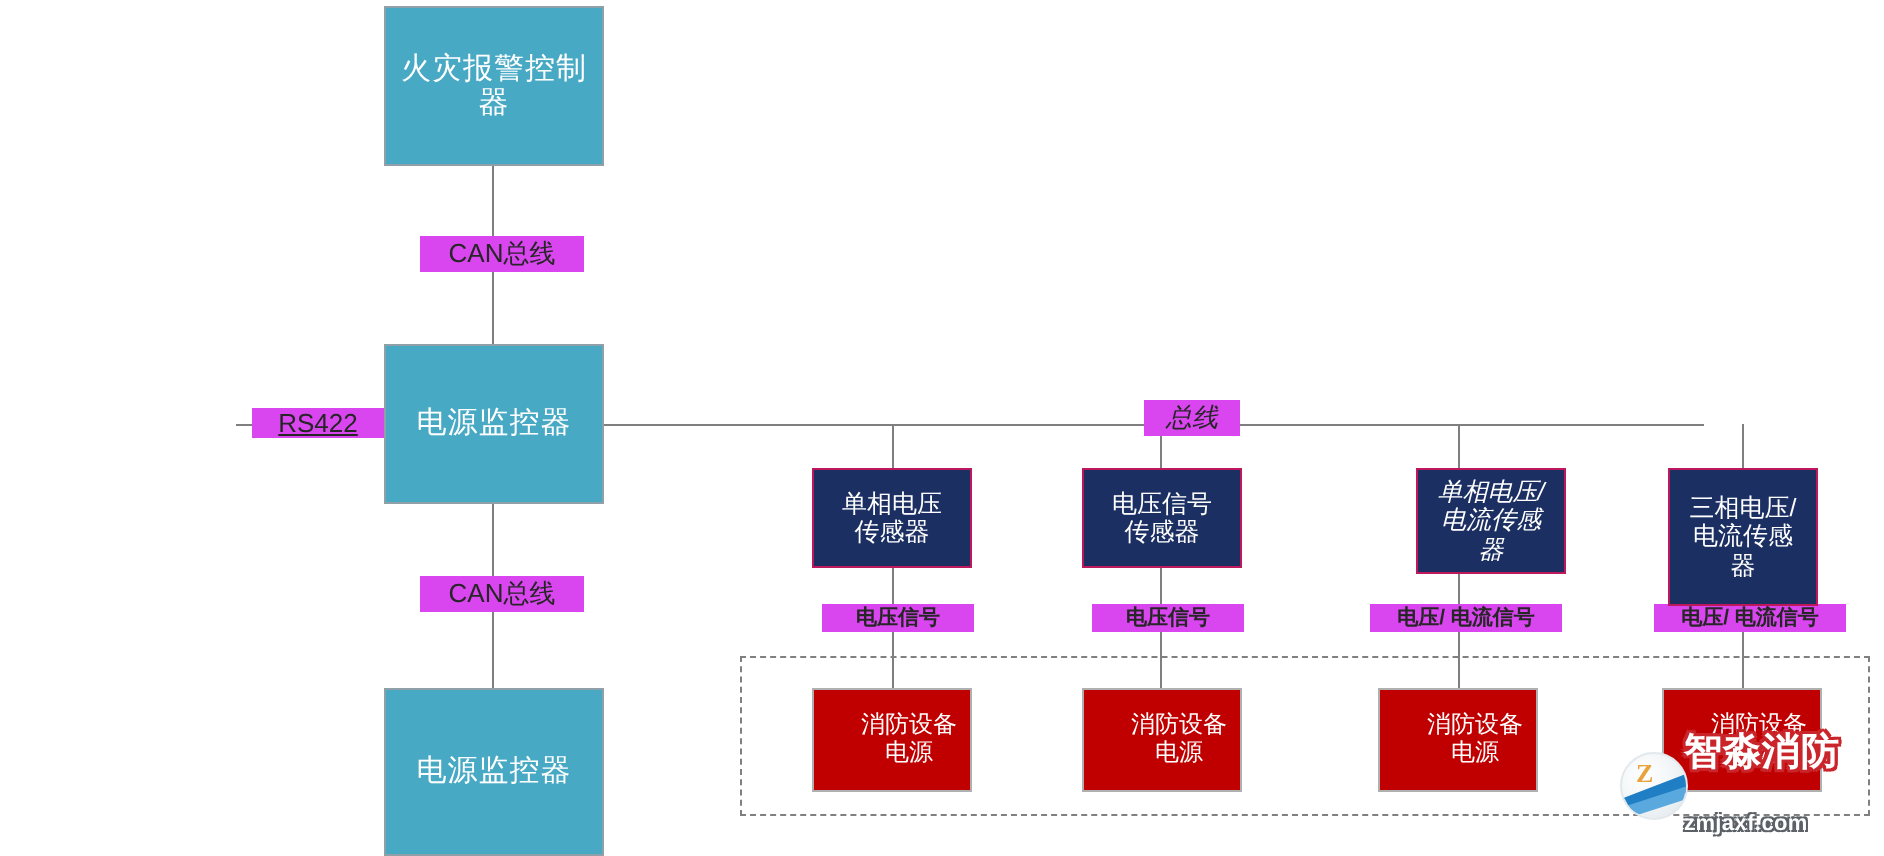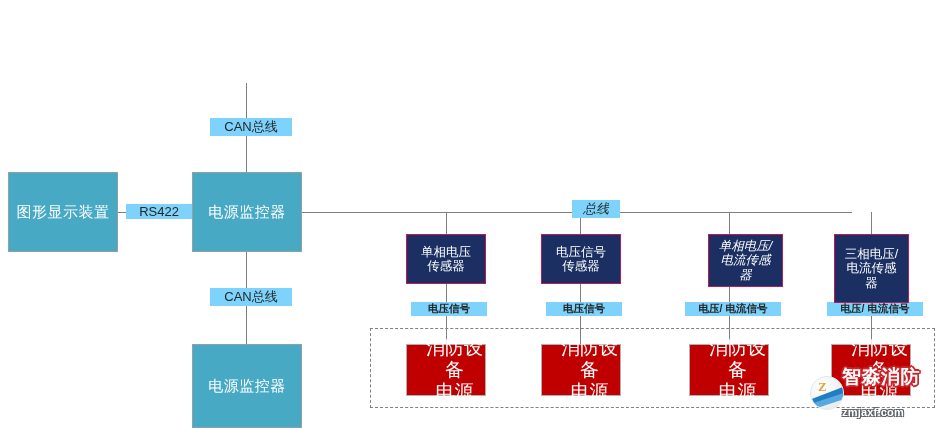--- a/index.html
+++ b/index.html
@@ -38,21 +38,21 @@
     letter-spacing: 0.5px;
   }
   .node.navy {
     background: #1B2F62;
     border: 1px solid #be185d;
     font-size: 12.5px;
   }
   .node.red {
     background: #C00000;
     border: 1px solid #b0b0b0;
-    font-size: 19px;
+    font-size: 12px;
     padding-left: 17px;
   }
 
   
   .vline {
     position: absolute;
     width: 1px;
     background: #7f7f7f;
     z-index: 1;
   }
@@ -60,21 +60,21 @@
     position: absolute;
     height: 1px;
     background: #7f7f7f;
     z-index: 1;
   }
 
   
   .edge-label {
     position: absolute;
     color: #262626;
-    background: #7dd3fc;
+    background: #d946ef;
     padding: 0 4px;
     font-size: 13px;
     white-space: nowrap;
     z-index: 4;
     text-align: center;
   }
   .edge-label.small {
     font-size: 10.5px;
     font-weight: bold;
     padding: 0 3px;
@@ -158,28 +158,28 @@
       -1px  1px 0 #5b6166, 1px  1px 0 #5b6166;
     margin-top: 2px;
     letter-spacing: 0.2px;
   }
 </style>
 </head>
 <body>
 
 <div id="canvas">
 
+  <div class="node teal" style="left:192px; top:3px; width:110px; height:80px;">火灾报警控制器</div>
 
   <div class="vline" style="left:246px; top:83px; height:90px;"></div>
   <div class="edge-label" style="left:210px; top:118px; width:74px;">CAN总线</div>
 
-  <div class="node teal" style="left:8px; top:172px; width:110px; height:80px;">图形显示装置</div>
 
   <div class="hline" style="left:118px; top:212px; width:74px;"></div>
-  <div class="edge-label" style="left:126px; top:204px; width:58px;">RS422</div>
+  <div class="edge-label" style="left:126px; top:204px; width:58px;text-decoration:underline;">RS422</div>
 
   <div class="node teal" style="left:192px; top:172px; width:110px; height:80px;">电源监控器</div>
 
   <div class="vline" style="left:246px; top:252px; height:92px;"></div>
   <div class="edge-label" style="left:210px; top:288px; width:74px;">CAN总线</div>
 
   <div class="node teal" style="left:192px; top:344px; width:110px; height:84px;">电源监控器</div>
 
   <div class="hline" style="left:302px; top:212px; width:550px;"></div>
   <div class="edge-label" style="left:572px; top:200px; width:40px;font-style:italic;">总线</div>

